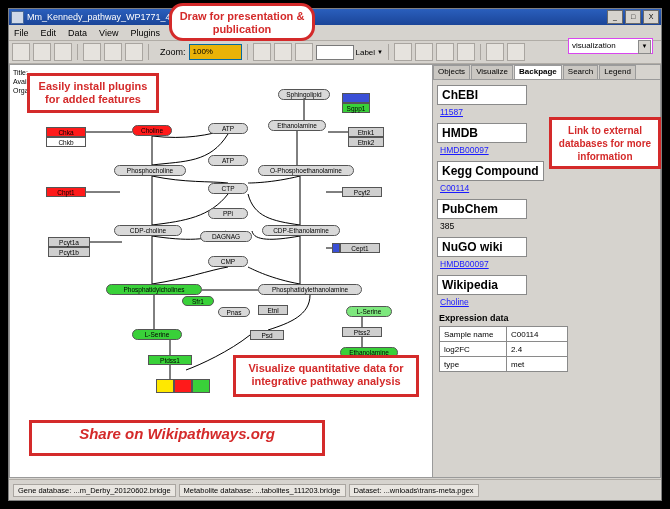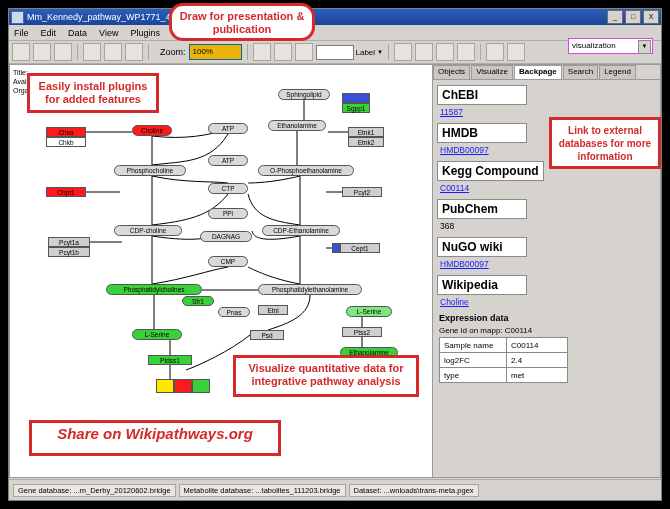--- a/index.html
+++ b/index.html
@@ -224,30 +224,29 @@
         <div class="sec-title">ChEBI</div>
         <div class="sec-val"><a class="link">11587</a></div>
 
         <div class="sec-title">HMDB</div>
         <div class="sec-val"><a class="link">HMDB00097</a></div>
 
         <div class="sec-title">Kegg Compound</div>
         <div class="sec-val"><a class="link">C00114</a></div>
 
         <div class="sec-title">PubChem</div>
-        <div class="sec-val">368</div>
+        <div class="sec-val">385</div>
 
         <div class="sec-title">NuGO wiki</div>
         <div class="sec-val"><a class="link">HMDB00097</a></div>
 
         <div class="sec-title">Wikipedia</div>
         <div class="sec-val"><a class="link">Choline</a></div>
 
         <div class="exp-title">Expression data</div>
-        <div class="gid">Gene id on mapp: C00114</div>
         <table class="exp">
           <tbody>
               <tr>
             <td class="k">Sample name</td>
             <td class="v">C00114</td>
           </tr>
           <tr>
             <td class="k">log2FC</td>
             <td class="v">2.4</td>
           </tr>
@@ -264,15 +263,15 @@
   <div class="status">
     <span class="cell">Gene database: ...m_Derby_20120602.bridge</span>
     <span class="cell">Metabolite database: ...tabolites_111203.bridge</span>
     <span class="cell">Dataset: ...wnloads\trans-meta.pgex</span>
   </div>
 
   <div class="callout" style="left:160px;top:-6px;width:146px;height:38px;border-radius:14px;">Draw for presentation &amp; publication</div>
   <div class="callout" style="left:18px;top:64px;width:132px;height:40px;">Easily install plugins for added features</div>
   <div class="callout" style="left:540px;top:108px;width:112px;height:52px;font-size:10px;">Link to external databases for more information</div>
   <div class="callout" style="left:224px;top:346px;width:186px;height:42px;">Visualize quantitative data for integrative pathway analysis</div>
-  <div class="callout big" style="left:20px;top:411px;width:252px;height:36px;">Share on Wikipathways.org</div>
+  <div class="callout big" style="left:20px;top:411px;width:296px;height:36px;">Share on Wikipathways.org</div>
 
 </div>
 
 </body></html>

